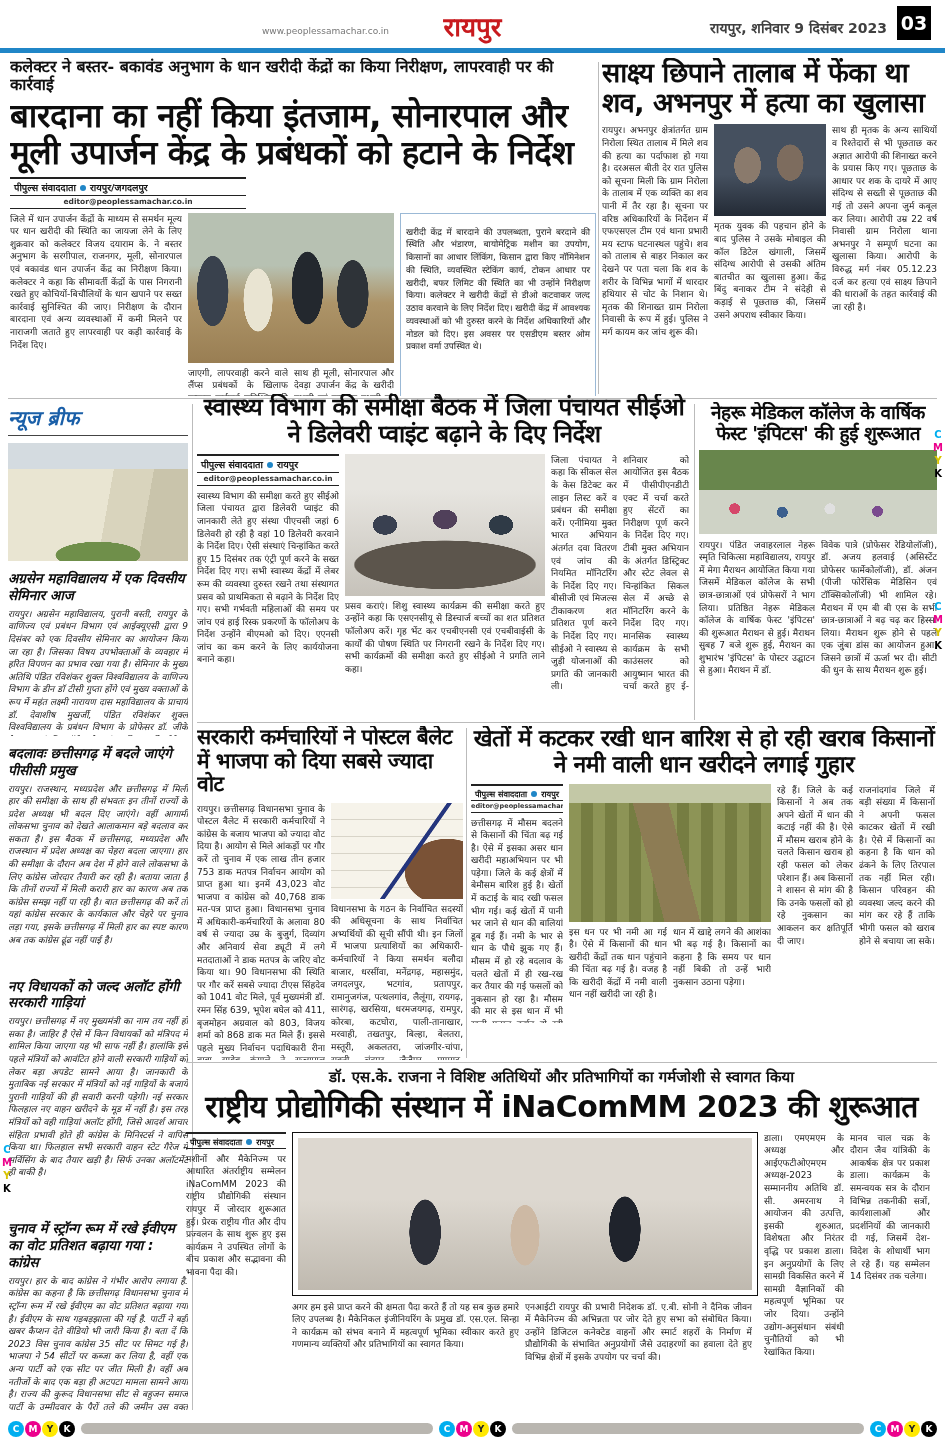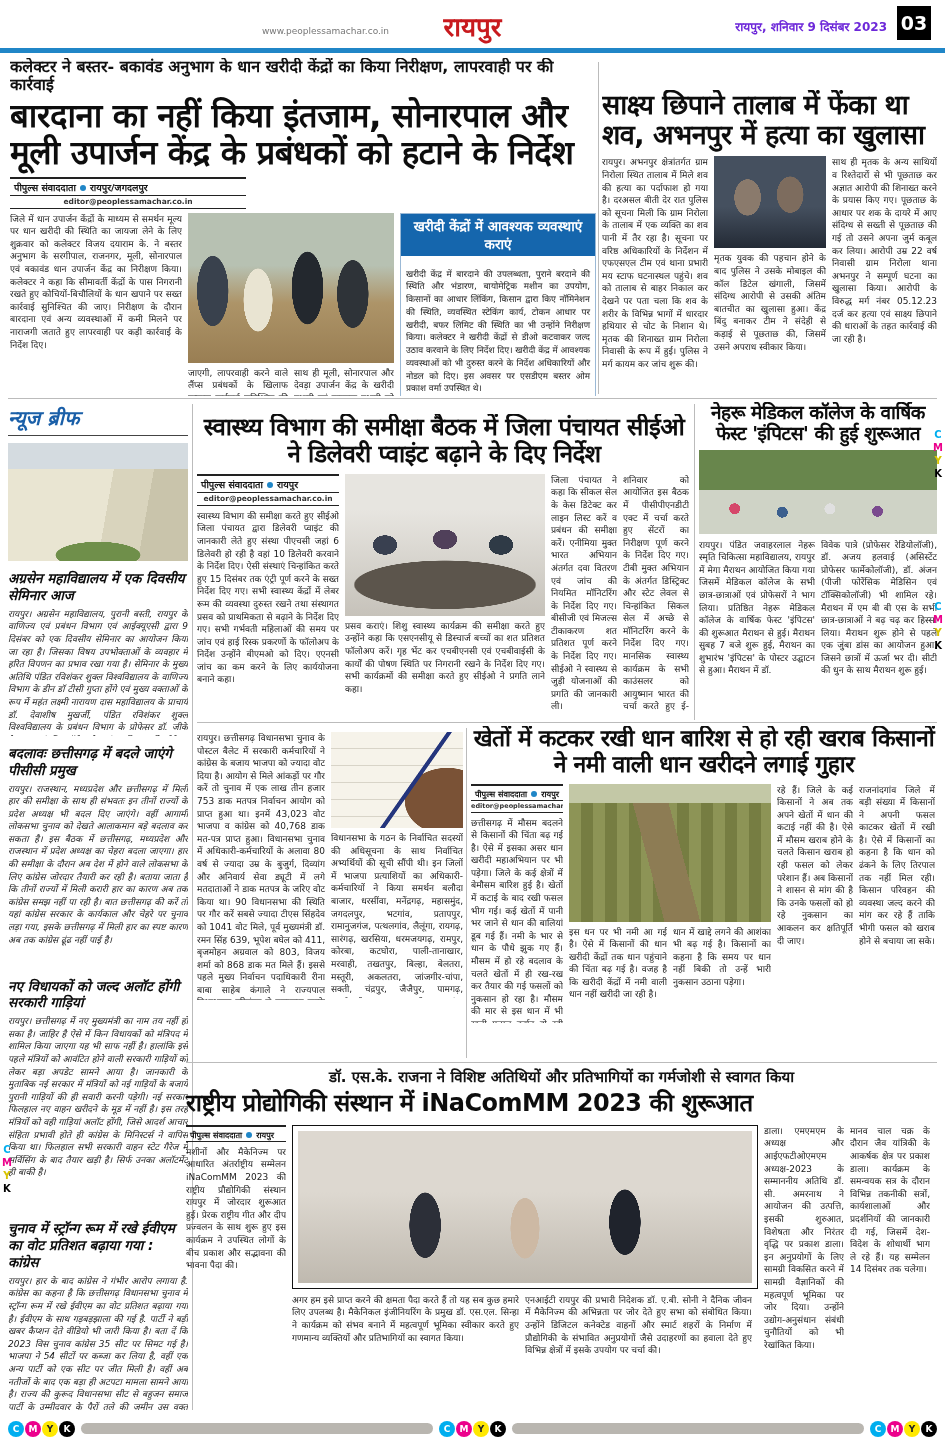--- a/index.html
+++ b/index.html
@@ -7,21 +7,21 @@
         font-family:"DejaVu Sans","Liberation Sans",sans-serif;color:#141414;overflow:hidden;}
   
   .masthead{position:absolute;left:0;top:0;width:945px;height:48px;}
   .logo{position:absolute;left:12px;top:8px;font-size:27px;font-weight:bold;color:#111;
         letter-spacing:-1px;display:flex;align-items:center;}
   .logo-icon{display:inline-block;width:9px;height:20px;background:#f2c012;margin:0 3px;
         clip-path:polygon(50% 0,100% 35%,70% 100%,30% 100%,0 35%);}
   .site-url{position:absolute;left:262px;top:26px;font-size:9px;color:#777;}
   .edition{position:absolute;left:0;right:0;top:8px;text-align:center;font-size:26px;
         font-weight:bold;color:#c81a1e;}
-  .dateline{position:absolute;right:58px;top:18px;font-size:12px;font-weight:bold;color:#6d28d9;}
+  .dateline{position:absolute;right:58px;top:18px;font-size:14px;font-weight:bold;color:#404040;}
   .pagenum{position:absolute;right:14px;top:6px;width:34px;height:34px;background:#000;
         color:#fff;font-size:19px;font-weight:bold;display:flex;align-items:center;justify-content:center;}
   .bluebar{position:absolute;left:0;top:48px;width:945px;height:5px;background:#2086c7;}
   
   .sec{position:absolute;overflow:hidden;}
   .kicker{font-size:16px;font-weight:bold;color:#111;line-height:1.15;margin:0 0 3px 0;}
   .hl{font-weight:bold;color:#0d0d0d;line-height:1.12;letter-spacing:-0.5px;margin:0;}
   .bt{font-size:9px;line-height:1.4;text-align:justify;color:#1a1a1a;overflow:hidden;}
   .row{display:flex;gap:6px;}
   .col{overflow:hidden;}
@@ -90,21 +90,21 @@
   .brief-title{color:#1a5fa8;font-size:20px;font-weight:bold;border-bottom:1.5px solid #444;
         padding-bottom:4px;margin-bottom:7px;}
   .brief-head{font-size:13.5px;font-weight:bold;line-height:1.25;margin:9px 0 4px 0;color:#0d0d0d;}
   
   .a3-hl{font-size:24px;text-align:center;}
   .a4-hl{font-size:19px;text-align:center;}
   .a5-hl{font-size:21px;}
   .a6-hl{font-size:23px;text-align:center;}
   .a6-sub{font-size:13px;font-weight:bold;text-align:center;line-height:1.25;margin-bottom:4px;}
   .a7-kicker{font-size:15px;font-weight:bold;text-align:center;margin:0 0 4px 0;}
-  .a7-hl{font-size:24px;}
+  .a7-hl{font-size:30px;text-align:center;}
   
   .pm-bar{position:absolute;left:8px;right:8px;bottom:8px;height:17px;display:flex;
         align-items:center;gap:6px;}
   .pm-gray{flex:1;height:11px;background:#b9b6b0;border-radius:6px;}
   .pm-dots{display:flex;gap:1px;}
   .pm-dot{width:16px;height:16px;border-radius:50%;font-size:9px;font-weight:bold;
         display:flex;align-items:center;justify-content:center;}
   .pm-c{background:#00aeef;color:#fff;} .pm-m{background:#ec008c;color:#fff;}
   .pm-y{background:#ffe800;color:#222;} .pm-k{background:#000;color:#fff;}
   .vcmyk{position:absolute;display:flex;flex-direction:column;font-size:10px;font-weight:bold;
@@ -138,31 +138,30 @@
       <div class="col bt" style="width:172px;height:232px;">जिले में धान उपार्जन केंद्रों के माध्यम से समर्थन मूल्य पर धान खरीदी की स्थिति का जायजा लेने के लिए शुक्रवार को कलेक्टर विजय दयाराम के. ने बस्तर अनुभाग के सरगीपाल, राजनगर, मूली, सोनारपाल एवं बकावंड धान उपार्जन केंद्र का निरीक्षण किया। कलेक्टर ने कहा कि सीमावर्ती केंद्रों के पास निगरानी रखते हुए कोचियों-बिचौलियों के धान खपाने पर सख्त कार्रवाई सुनिश्चित की जाए। निरीक्षण के दौरान बारदाना एवं अन्य व्यवस्थाओं में कमी मिलने पर नाराजगी जताते हुए लापरवाही पर कड़ी कार्रवाई के निर्देश दिए।</div>
       <div class="col" style="width:206px;">
         <div class="ph ph1" style="width:206px;height:150px;"></div>
         <div class="row" style="margin-top:4px;height:76px;">
           <div class="col bt" style="width:100px;">जाएगी, लापरवाही करने वाले लैंप्स प्रबंधकों के खिलाफ तत्काल कार्रवाई सुनिश्चित की जाएगी। कलेक्टर ने बारदाना की समुचित व्यवस्था नहीं करने एवं खरीदी प्रभारी की उपस्थिति नहीं मिलने पर समिति प्रबंधकों को नोटिस जारी करने के निर्देश दिए।</div>
           <div class="col bt" style="width:100px;">साथ ही मूली, सोनारपाल और देवड़ा उपार्जन केंद्र के खरीदी प्रभारी एवं बारदाना प्रभारी को हटाने के निर्देश दिए। उन्होंने लैंप्स प्रबंधकों को खरीदी कार्य में लापरवाही नहीं बरतने की हिदायत दी।</div>
         </div>
       </div>
       <div class="col" style="width:196px;">
         <div class="infobox">
-          <div class="infobox-title">खरीदी केंद्रों में आवश्यक व्यवस्थाएं कराएं</div>
           <div class="infobox-body" style="height:158px;overflow:hidden;">खरीदी केंद्र में बारदाने की उपलब्धता, पुराने बरदाने की स्थिति और भंडारण, बायोमेट्रिक मशीन का उपयोग, किसानों का आधार लिंकिंग, किसान द्वारा किए नॉमिनेशन की स्थिति, व्यवस्थित स्टेकिंग कार्य, टोकन आधार पर खरीदी, बफर लिमिट की स्थिति का भी उन्होंने निरीक्षण किया। कलेक्टर ने खरीदी केंद्रों से डीओ कटवाकर जल्द उठाव करवाने के लिए निर्देश दिए। खरीदी केंद्र में आवश्यक व्यवस्थाओं को भी दुरुस्त करने के निर्देश अधिकारियों और नोडल को दिए। इस अवसर पर एसडीएम बस्तर ओम प्रकाश वर्मा उपस्थित थे।</div>
         </div>
 
       </div>
     </div>
   </section>
 
   <div class="vline" style="left:598px;top:62px;height:332px;"></div>
 
-  <section class="sec" style="left:602px;top:58px;width:335px;height:338px;margin-top:32px;">
+  <section class="sec" style="left:602px;top:58px;width:335px;height:338px;">
     <h2 class="hl a2-hl">साक्ष्य छिपाने तालाब में फेंका था शव, अभनपुर में हत्या का खुलासा</h2>
     <div class="row" style="margin-top:6px;height:258px;">
       <div class="col bt" style="width:106px;">रायपुर। अभनपुर क्षेत्रांतर्गत ग्राम निरोला स्थित तालाब में मिले शव की हत्या का पर्दाफाश हो गया है। दरअसल बीती देर रात पुलिस को सूचना मिली कि ग्राम निरोला के तालाब में एक व्यक्ति का शव पानी में तैर रहा है। सूचना पर वरिष्ठ अधिकारियों के निर्देशन में एफएसएल टीम एवं थाना प्रभारी मय स्टाफ घटनास्थल पहुंचे। शव को तालाब से बाहर निकाल कर देखने पर पता चला कि शव के शरीर के विभिन्न भागों में धारदार हथियार से चोट के निशान थे। मृतक की शिनाख्त ग्राम निरोला निवासी के रूप में हुई। पुलिस ने मर्ग कायम कर जांच शुरू की।</div>
       <div class="col" style="width:112px;">
         <div class="ph ph2" style="width:112px;height:92px;"></div>
         <div class="bt" style="margin-top:4px;height:160px;">मृतक युवक की पहचान होने के बाद पुलिस ने उसके मोबाइल की कॉल डिटेल खंगाली, जिसमें संदिग्ध आरोपी से उसकी अंतिम बातचीत का खुलासा हुआ। केंद्र बिंदु बनाकर टीम ने संदेही से कड़ाई से पूछताछ की, जिसमें उसने अपराध स्वीकार किया।</div>
       </div>
       <div class="col bt" style="width:105px;">साथ ही मृतक के अन्य साथियों व रिश्तेदारों से भी पूछताछ कर अज्ञात आरोपी की शिनाख्त करने के प्रयास किए गए। पूछताछ के आधार पर शक के दायरे में आए संदिग्ध से सख्ती से पूछताछ की गई तो उसने अपना जुर्म कबूल कर लिया। आरोपी उम्र 22 वर्ष निवासी ग्राम निरोला थाना अभनपुर ने सम्पूर्ण घटना का खुलासा किया। आरोपी के विरुद्ध मर्ग नंबर 05.12.23 दर्ज कर हत्या एवं साक्ष्य छिपाने की धाराओं के तहत कार्रवाई की जा रही है।</div>
     </div>
   </section>
@@ -185,21 +184,21 @@
       <div class="bt" style="height:196px;">रायपुर। छत्तीसगढ़ में नए मुख्यमंत्री का नाम तय नहीं हो सका है। जाहिर है ऐसे में किन विधायकों को मंत्रिपद में शामिल किया जाएगा यह भी साफ नहीं है। हालांकि इसे पहले मंत्रियों को आवंटित होने वाली सरकारी गाड़ियों को लेकर बड़ा अपडेट सामने आया है। जानकारी के मुताबिक नई सरकार में मंत्रियों को नई गाड़ियों के बजाये पुरानी गाड़ियों की ही सवारी करनी पड़ेगी। नई सरकार फिलहाल नए वाहन खरीदने के मूड में नहीं है। इस तरह मंत्रियों को वही गाड़ियां अलॉट होंगी, जिसे आदर्श आचार संहिता प्रभावी होते ही कांग्रेस के मिनिस्टर्स ने वापिस किया था। फिलहाल सभी सरकारी वाहन स्टेट गैरेज में सर्विसिंग के बाद तैयार खड़ी है। सिर्फ उनका अलॉटमेंट ही बाकी है।</div>
     </div>
     <div>
       <div class="brief-head">चुनाव में स्ट्रॉन्ग रूम में रखे ईवीएम का वोट प्रतिशत बढ़ाया गया : कांग्रेस</div>
       <div class="bt" style="height:228px;">रायपुर। हार के बाद कांग्रेस ने गंभीर आरोप लगाया है. कांग्रेस का कहना है कि छत्तीसगढ़ विधानसभा चुनाव में स्ट्रॉन्ग रूम में रखे ईवीएम का वोट प्रतिशत बढ़ाया गया है। ईवीएम के साथ गड़बड़झाला की गई है. पार्टी ने बड़ी खबर कैप्शन देते वीडियो भी जारी किया है। बता दें कि 2023 विस चुनाव कांग्रेस 35 सीट पर सिमट गई है। भाजपा ने 54 सीटों पर कब्जा कर लिया है, वहीं एक अन्य पार्टी को एक सीट पर जीत मिली है। वहीं अब नतीजों के बाद एक बड़ा ही अटपटा मामला सामने आया है। राज्य की कुरूद विधानसभा सीट से बहुजन समाज पार्टी के उम्मीदवार के पैरों तले की जमीन उस वक्त खिसकती नजर आई, जब उन्हें उनके परिवार के 6 लोगों की तरफ से डाले गए वोटों में से भी नहीं मिला, उनका एक ही सवाल है कि जब परिवार में 6 लोगों ने वोट किया, इलेक्ट्रॉनिक वोटिंग मशीन में उनमें से एक भी उनके खाते में नहीं गया।</div>
     </div>
   </aside>
 
   <div class="vline" style="left:192px;top:404px;height:1006px;"></div>
 
-  <section class="sec" style="left:197px;top:414px;width:494px;height:318px;">
+  <section class="sec" style="left:197px;top:394px;width:494px;height:318px;">
     <h2 class="hl a3-hl">स्वास्थ्य विभाग की समीक्षा बैठक में जिला पंचायत सीईओ ने डिलेवरी प्वाइंट बढ़ाने के दिए निर्देश</h2>
     <div class="row" style="margin-top:6px;height:240px;">
       <div class="col" style="width:142px;">
         <div class="byline">
           <span>पीपुल्स संवाददाता</span><span class="dot"></span><span>रायपुर</span>
         </div>
         <div class="byline-email">editor@peoplessamachar.co.in</div>
         <div class="bt" style="margin-top:4px;height:196px;">स्वास्थ्य विभाग की समीक्षा करते हुए सीईओ जिला पंचायत द्वारा डिलेवरी प्वाइंट की जानकारी लेते हुए संस्था पीएचसी जहां 6 डिलेवरी हो रही है वहां 10 डिलेवरी करवाने के निर्देश दिए। ऐसी संस्थाएं चिन्हांकित करते हुए 15 दिसंबर तक एंट्री पूर्ण करने के सख्त निर्देश दिए गए। सभी स्वास्थ्य केंद्रों में लेबर रूम की व्यवस्था दुरुस्त रखने तथा संस्थागत प्रसव को प्राथमिकता से बढ़ाने के निर्देश दिए गए। सभी गर्भवती महिलाओं की समय पर जांच एवं हाई रिस्क प्रकरणों के फॉलोअप के निर्देश उन्होंने बीएमओ को दिए। एएनसी जांच का कम करने के लिए कार्ययोजना बनाने कहा।</div>
       </div>
       <div class="col" style="width:200px;">
@@ -218,20 +217,21 @@
     <div class="ph ph4" style="width:238px;height:84px;margin-top:5px;"></div>
     <div class="row" style="margin-top:5px;height:172px;">
       <div class="col bt" style="width:116px;">रायपुर। पंडित जवाहरलाल नेहरू स्मृति चिकित्सा महाविद्यालय, रायपुर में मेगा मैराथन आयोजित किया गया जिसमें मेडिकल कॉलेज के सभी छात्र-छात्राओं एवं प्रोफेसरों ने भाग लिया। प्रतिष्ठित नेहरू मेडिकल कॉलेज के वार्षिक फेस्ट 'इंपिटस' की शुरूआत मैराथन से हुई। मैराथन सुबह 7 बजे शुरू हुई, मैराथन का शुभारंभ 'इंपिटस' के पोस्टर उद्घाटन से हुआ। मैराथन में डॉ.</div>
       <div class="col bt" style="width:116px;">विवेक पात्रे (प्रोफेसर रेडियोलॉजी), डॉ. अजय हलवाई (असिस्टेंट प्रोफेसर फार्मेकोलॉजी), डॉ. अंजन (पीजी फोरेंसिक मेडिसिन एवं टॉक्सिकोलॉजी) भी शामिल रहे। मैराथन में एम बी बी एस के सभी छात्र-छात्राओं ने बढ़ चढ़ कर हिस्सा लिया। मैराथन शुरू होने से पहले एक जुंबा डांस का आयोजन हुआ, जिसने छात्रों में ऊर्जा भर दी। सीटी की धुन के साथ मैराथन शुरू हुई।</div>
     </div>
   </section>
 
   <div class="hline" style="left:197px;top:722px;width:740px;"></div>
 
   <section class="sec" style="left:197px;top:726px;width:266px;height:334px;">
+    <h2 class="hl a5-hl">सरकारी कर्मचारियों ने पोस्टल बैलेट में भाजपा को दिया सबसे ज्यादा वोट</h2>
     <div class="row" style="margin-top:6px;height:268px;">
       <div class="col bt" style="width:128px;">रायपुर। छत्तीसगढ़ विधानसभा चुनाव के पोस्टल बैलेट में सरकारी कर्मचारियों ने कांग्रेस के बजाय भाजपा को ज्यादा वोट दिया है। आयोग से मिले आंकड़ों पर गौर करें तो चुनाव में एक लाख तीन हजार 753 डाक मतपत्र निर्वाचन आयोग को प्राप्त हुआ था। इनमें 43,023 वोट भाजपा व कांग्रेस को 40,768 डाक मत-पत्र प्राप्त हुआ। विधानसभा चुनाव में अधिकारी-कर्मचारियों के अलावा 80 वर्ष से ज्यादा उम्र के बुजुर्ग, दिव्यांग और अनिवार्य सेवा ड्यूटी में लगे मतदाताओं ने डाक मतपत्र के जरिए वोट किया था। 90 विधानसभा की स्थिति पर गौर करें सबसे ज्यादा टीएस सिंहदेव को 1041 वोट मिले, पूर्व मुख्यमंत्री डॉ. रमन सिंह 639, भूपेश बघेल को 411, बृजमोहन अग्रवाल को 803, विजय शर्मा को 868 डाक मत मिले हैं। इससे पहले मुख्य निर्वाचन पदाधिकारी रीना बाबा साहेब कंगाले ने राज्यपाल विश्वभूषण हरिचंदन से मुलाकात करके छत्तीसगढ़ राज्य की छठवीं</div>
       <div class="col" style="width:132px;">
         <div class="ph ph5" style="width:132px;height:96px;"></div>
         <div class="bt" style="margin-top:4px;height:166px;">विधानसभा के गठन के निर्वाचित सदस्यों की अधिसूचना के साथ निर्वाचित अभ्यर्थियों की सूची सौंपी थी। इन जिलों में भाजपा प्रत्याशियों का अधिकारी-कर्मचारियों ने किया समर्थन बलौदा बाजार, धरसींवा, मनेंद्रगढ़, महासमुंद, जगदलपुर, भटगांव, प्रतापपुर, रामानुजगंज, पत्थलगांव, लैलूंगा, रायगढ़, सारंगढ़, खरसिया, धरमजयगढ़, रामपुर, कोरबा, कटघोरा, पाली-तानाखार, मरवाही, तखतपुर, बिल्हा, बेलतरा, मस्तूरी, अकलतरा, जांजगीर-चांपा, सक्ती, चंद्रपुर, जैजैपुर, पामगढ़, सराईपाली, बसना, खल्लारी, महासमुंद, बिलाईगढ़, कसडोल, बलौदाबाजार, भाटापारा, धमतरी, कुरूद आदि शामिल हैं।</div>
       </div>
     </div>
   </section>
 
   <div class="vline" style="left:466px;top:728px;height:330px;"></div>

